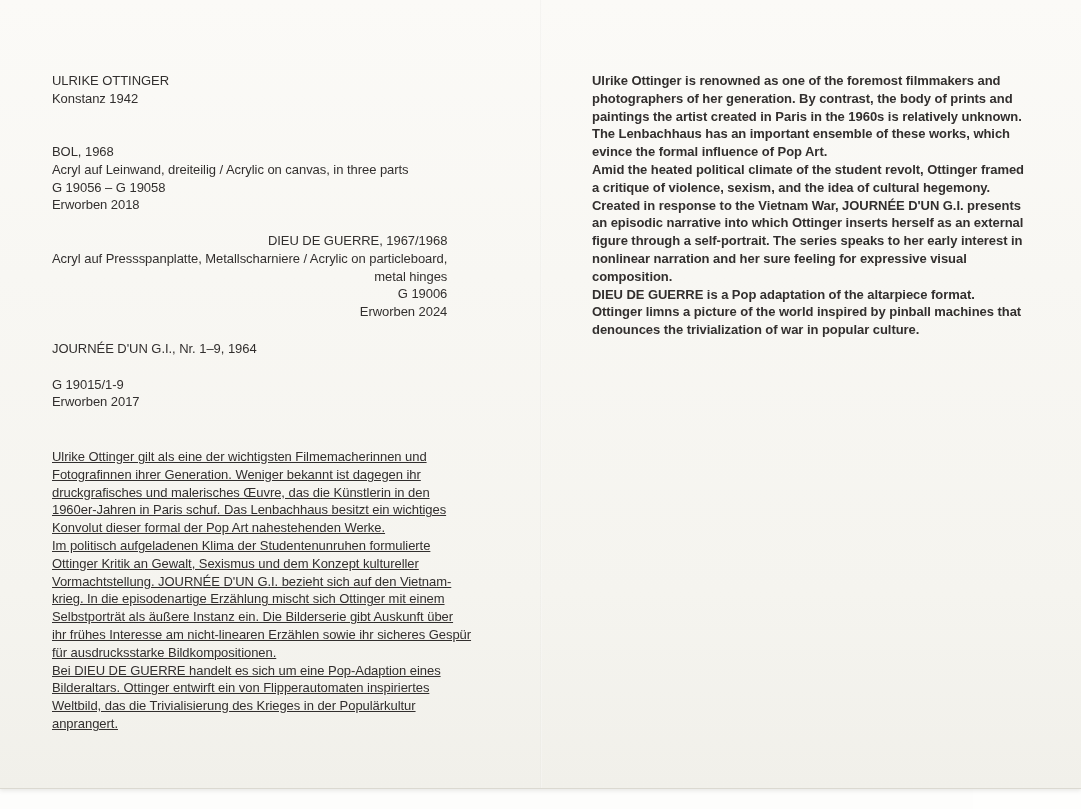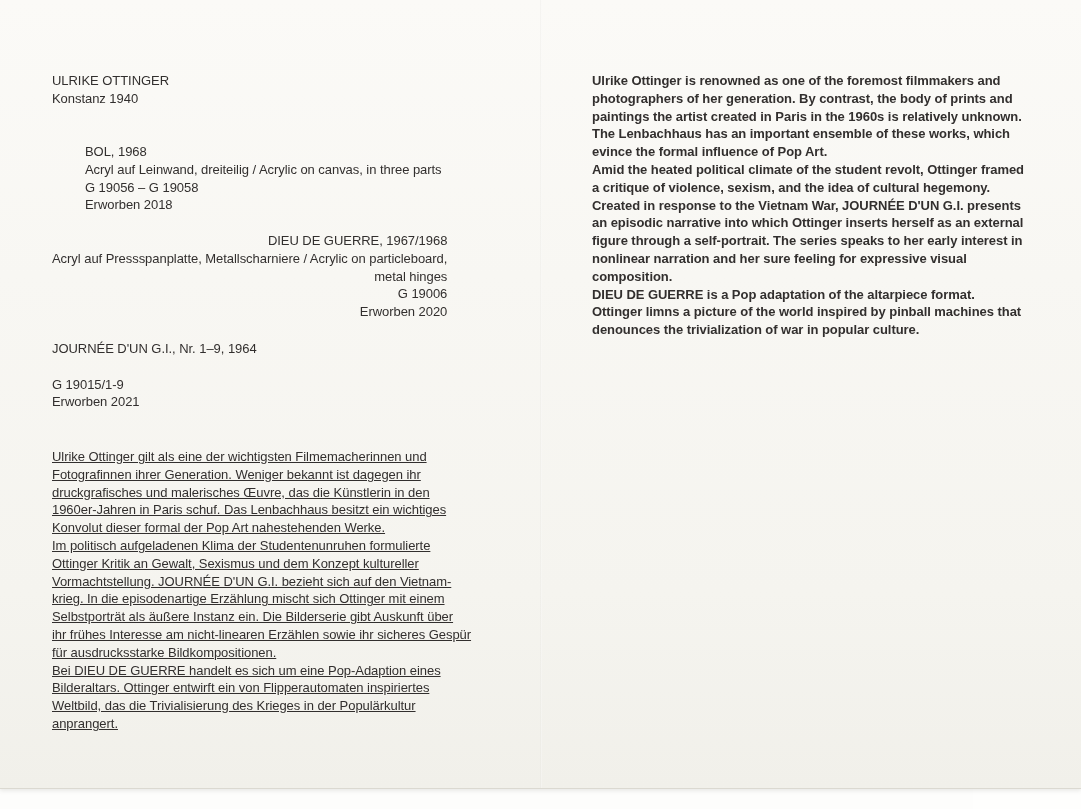--- a/index.html
+++ b/index.html
@@ -42,42 +42,42 @@
     position: absolute;
     color: #322f2e;
     font-size: 13px;
     line-height: 17.8px;
     letter-spacing: -0.05px;
     white-space: pre;
   }
   .col-left  { left: 52px;  }
   .col-right { left: 592px; }
   .artist-block   { top: 72px;  }
-  .work-1         { top: 143px; margin-left: 33px; }
+  .work-1         { top: 143px; }
   .work-2         { top: 232px; text-align: right; }
   .work-3         { top: 340px; }
   .para-de        { top: 448px; text-decoration: underline; }
   .para-en        { top: 72px; font-weight: bold;  }
 </style>
 </head>
 <body>
 
 <div class="stage">
 
   <div class="paper">
     <div class="crease"></div>
 
-    <div class="txt col-left artist-block"><span>ULRIKE OTTINGER</span><br><span>Konstanz 1940</span></div>
+    <div class="txt col-left artist-block"><span>ULRIKE OTTINGER</span><br><span>Konstanz 1942</span></div>
 
     <div class="txt col-left work-1"><span>BOL, 1968</span><br><span>Acryl auf Leinwand, dreiteilig / Acrylic on canvas, in three parts</span><br><span>G 19056 – G 19058</span><br><span>Erworben 2018</span></div>
 
     <div class="txt col-left work-2"><span>DIEU DE GUERRE, 1967/1968</span><br><span>Acryl auf Pressspanplatte, Metallscharniere / Acrylic on particleboard,
-metal hinges</span><br><span>G 19006</span><br><span>Erworben 2020</span></div>
+metal hinges</span><br><span>G 19006</span><br><span>Erworben 2024</span></div>
 
-    <div class="txt col-left work-3"><span>JOURNÉE D'UN G.I., Nr. 1–9, 1964</span><br><br><span>G 19015/1-9</span><br><span>Erworben 2021</span></div>
+    <div class="txt col-left work-3"><span>JOURNÉE D'UN G.I., Nr. 1–9, 1964</span><br><br><span>G 19015/1-9</span><br><span>Erworben 2017</span></div>
 
     <div class="txt col-left para-de">Ulrike Ottinger gilt als eine der wichtigsten Filmemacherinnen und
 Fotografinnen ihrer Generation. Weniger bekannt ist dagegen ihr
 druckgrafisches und malerisches Œuvre, das die Künstlerin in den
 1960er-Jahren in Paris schuf. Das Lenbachhaus besitzt ein wichtiges
 Konvolut dieser formal der Pop Art nahestehenden Werke.
 Im politisch aufgeladenen Klima der Studentenunruhen formulierte
 Ottinger Kritik an Gewalt, Sexismus und dem Konzept kultureller
 Vormachtstellung. JOURNÉE D'UN G.I. bezieht sich auf den Vietnam-
 krieg. In die episodenartige Erzählung mischt sich Ottinger mit einem

